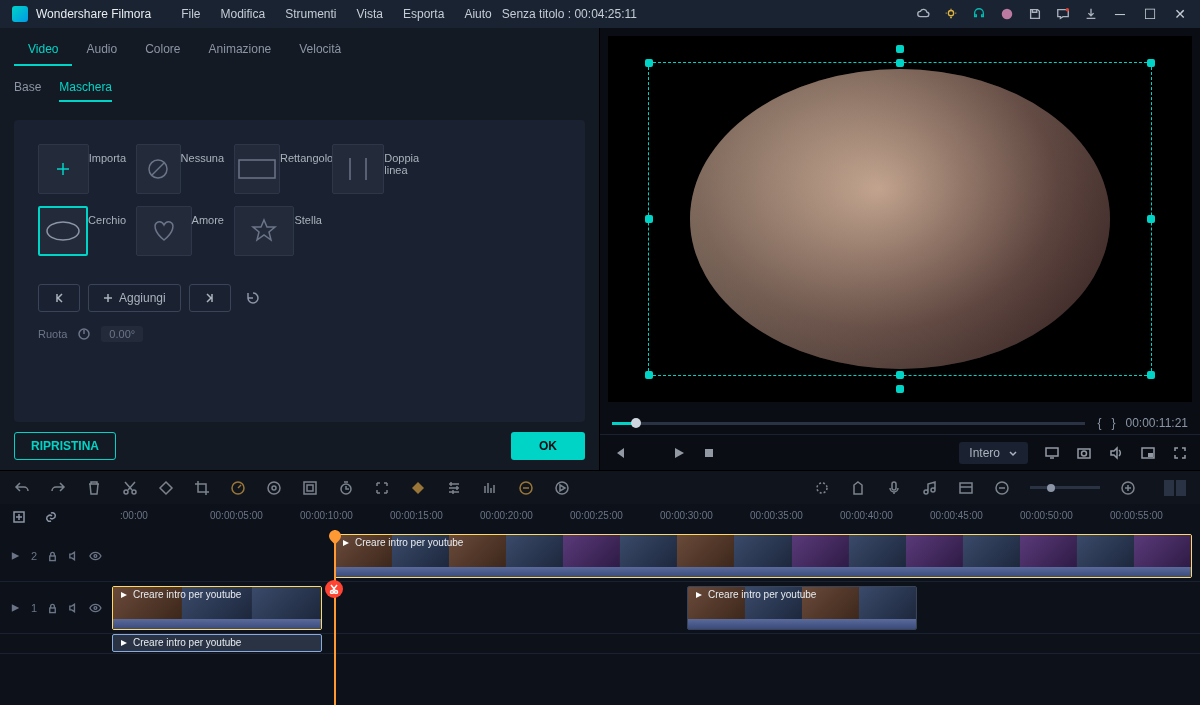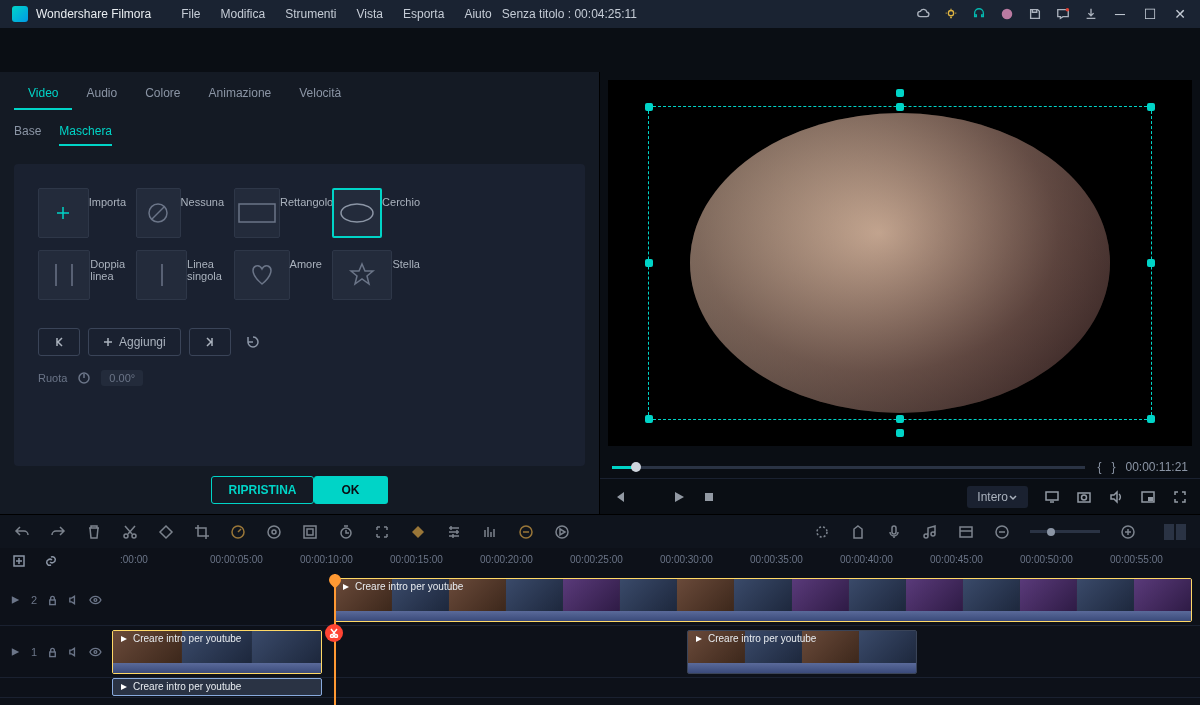--- a/index.html
+++ b/index.html
@@ -9,62 +9,62 @@
 .titlebar { height: 28px; background: #1a2332; display: flex; align-items: center; padding: 0 12px; color: #c5ccd6; }
 .titlebar .logo { width: 16px; height: 16px; background: linear-gradient(135deg, #00d4c7, #0099e5); border-radius: 3px; margin-right: 8px; }
 .titlebar .app-name { font-weight: 400; font-size: 12px; margin-right: 20px; color: #e8ecf0; }
 .titlebar .menu-item { padding: 0 10px; font-size: 12px; cursor: pointer; }
 .titlebar .title-center { flex: 1; text-align: left; color: #c5ccd6; }
 .titlebar .title-right { display: flex; gap: 14px; align-items: center; }
 .titlebar .tico { width: 14px; height: 14px; opacity: 0.85; cursor: pointer; }
 .titlebar .wctl { width: 16px; text-align: center; cursor: pointer; font-size: 14px; }
 
 
-.upper { display: flex; height: 442px; margin-top: 44px; }
+.upper { display: flex; height: 442px; }
 .left-panel { width: 600px; background: #141a24; display: flex; flex-direction: column; border-right: 1px solid #000; }
 .tabs { display: flex; gap: 0; padding: 8px 14px 0; }
 .tab { padding: 6px 14px 8px; color: #8b95a5; cursor: pointer; }
 .tab.active { color: #00d4c7; border-bottom: 2px solid #00d4c7; }
 .subtabs { display: flex; gap: 18px; padding: 14px 14px 8px; }
 .subtab { color: #8b95a5; cursor: pointer; padding-bottom: 6px; }
 .subtab.active { color: #00d4c7; border-bottom: 2px solid #00d4c7; }
 
 .mask-area { background: #1a2130; margin: 10px 14px 0; border-radius: 4px; padding: 24px 24px 12px; flex: 1; overflow: auto; }
 .mask-grid { display: grid; grid-template-columns: repeat(4, 88px); gap: 12px 10px; }
 .mask-item { display: flex; flex-direction: row; align-items: flex-start; }
 .mask-box { width: 88px; height: 50px; background: #232b3b; border: 1px solid #2e3748; border-radius: 2px; display: flex; align-items: center; justify-content: center; cursor: pointer; }
 .mask-box.selected { border: 2px solid #00d4c7; }
 .mask-label { margin-top: 8px; font-size: 11px; color: #aab2bd; }
 .keyframe-row { display: flex; gap: 8px; margin-top: 28px; align-items: center; }
 .kf-btn { height: 28px; padding: 0 14px; border: 1px solid #3a4458; border-radius: 3px; background: transparent; color: #aab2bd; display: flex; align-items: center; gap: 6px; cursor: pointer; font-size: 12px; }
 .small-row { display: flex; align-items: center; gap: 10px; margin-top: 14px; color: #6b7588; font-size: 11px; }
 .small-row .val { background: #232b3b; padding: 2px 8px; border-radius: 3px; }
 
-.btn-row { display: flex; justify-content: center; padding: 10px 14px; }
+.btn-row { display: flex; justify-content: space-between; padding: 10px 14px; }
 .btn-reset { border: 1px solid #00d4c7; color: #00d4c7; background: transparent; padding: 6px 16px; border-radius: 3px; font-size: 12px; font-weight: 600; cursor: pointer; }
 .btn-ok { background: #00d4c7; color: #0a0e14; padding: 6px 28px; border-radius: 3px; font-weight: 600; border: none; cursor: pointer; font-size: 12px; }
 
 
 .preview-panel { flex: 1; background: #0a0e14; display: flex; flex-direction: column; }
 .preview-canvas { flex: 1; position: relative; background: #000; margin: 8px; display: flex; align-items: center; justify-content: center; }
 .preview-frame { position: absolute; border: 1px dashed #00d4c7; }
 .handle { position: absolute; width: 8px; height: 8px; background: #00d4c7; border-radius: 2px; }
 .oval-mask { width: 420px; height: 300px; border-radius: 50%; background: radial-gradient(ellipse at 45% 40%, #d9b89a, #5a4438 55%, #1a1410); position: relative; overflow: hidden; }
 .oval-mask::after { content: ""; position: absolute; inset: 0; background: linear-gradient(120deg, rgba(240,220,200,0.3), rgba(60,30,40,0.4)); }
 
 .scrub { height: 18px; margin: 4px 12px 2px; position: relative; display: flex; align-items: center; }
 .scrub-track { flex: 1; height: 3px; background: #2a3344; position: relative; }
 .scrub-fill { position: absolute; left: 0; width: 5%; height: 100%; background: #00d4c7; }
 .scrub-thumb { position: absolute; left: 5%; top: 50%; width: 10px; height: 10px; background: #d0d6de; border-radius: 50%; transform: translate(-50%,-50%); }
 .scrub-right { display: flex; gap: 10px; align-items: center; margin-left: 12px; color: #8b95a5; }
 
 .transport { height: 36px; display: flex; align-items: center; padding: 0 12px; gap: 16px; border-top: 1px solid #1a2130; }
 .transport .tico { opacity: 0.85; cursor: pointer; }
 .transport .spacer { flex: 1; }
-.transport .select { background: #1a2130; padding: 4px 10px; border-radius: 3px; display: flex; align-items: center; gap: 0; }
+.transport .select { background: #1a2130; padding: 4px 10px; border-radius: 3px; display: flex; align-items: center; gap: 8px; }
 
 
 .tl-toolbar { height: 34px; background: #0f141d; border-top: 1px solid #000; display: flex; align-items: center; padding: 0 14px; gap: 20px; }
 .tl-toolbar .tico { opacity: 0.7; cursor: pointer; }
 .tl-toolbar .zoom-track { width: 70px; height: 3px; background: #2a3344; position: relative; }
 .tl-toolbar .zoom-thumb { position: absolute; left: 30%; top: 50%; width: 8px; height: 8px; background: #8b95a5; border-radius: 50%; transform: translate(-50%,-50%); }
 .tl-toolbar .thumbs-toggle { display: flex; gap: 2px; margin-left: 8px; }
 .tl-toolbar .thumbs-toggle div { width: 10px; height: 16px; background: #2a3344; }
 
 
@@ -167,42 +167,34 @@
           </div>
         <div class="mask-item">
             <div class="mask-box">
               <svg width="44" height="26" viewBox="0 0 44 26" style="color:#6b7588">
                 <rect class="ico-stroke" x="4" y="4" width="36" height="18"></rect>
               </svg>
             </div>
             <div class="mask-label">Rettangolo</div>
           </div>
         <div class="mask-item">
+            <div class="mask-box">
+              <svg width="44" height="30" viewBox="0 0 44 30" style="color:#6b7588">
+                <path class="ico-stroke" d="M14 4v22M30 4v22"></path>
+              </svg>
+            </div>
+            <div class="mask-label">Doppia linea</div>
+          </div>
+        <div class="mask-item">
             <div class="mask-box selected">
               <svg width="44" height="26" viewBox="0 0 44 26" style="color:#8b95a5">
                 <ellipse class="ico-stroke" cx="22" cy="13" rx="16" ry="9"></ellipse>
               </svg>
             </div>
             <div class="mask-label">Cerchio</div>
-          </div>
-        <div class="mask-item">
-            <div class="mask-box">
-              <svg width="44" height="30" viewBox="0 0 44 30" style="color:#6b7588">
-                <path class="ico-stroke" d="M14 4v22M30 4v22"></path>
-              </svg>
-            </div>
-            <div class="mask-label">Doppia linea</div>
-          </div>
-        <div class="mask-item">
-            <div class="mask-box">
-              <svg width="44" height="30" viewBox="0 0 44 30" style="color:#6b7588">
-                <path class="ico-stroke" d="M22 4v22"></path>
-              </svg>
-            </div>
-            <div class="mask-label">Linea singola</div>
           </div>
         <div class="mask-item">
             <div class="mask-box">
               <svg width="30" height="26" viewBox="0 0 30 26" style="color:#6b7588">
                 <path class="ico-stroke" d="M15 22C5 14 4 6 9 4c3-1 5 1 6 3 1-2 3-4 6-3 5 2 4 10-6 18z"></path>
               </svg>
             </div>
             <div class="mask-label">Amore</div>
           </div>
         <div class="mask-item">

